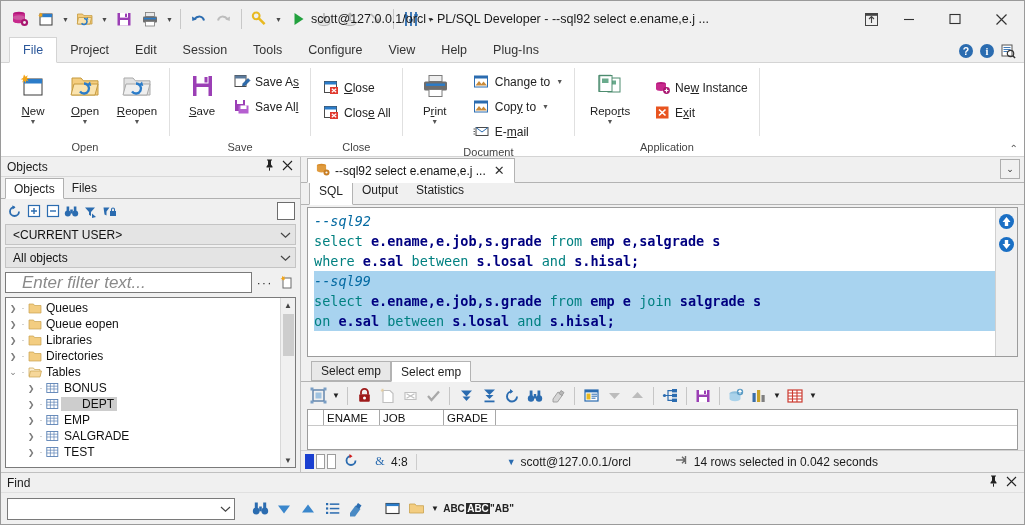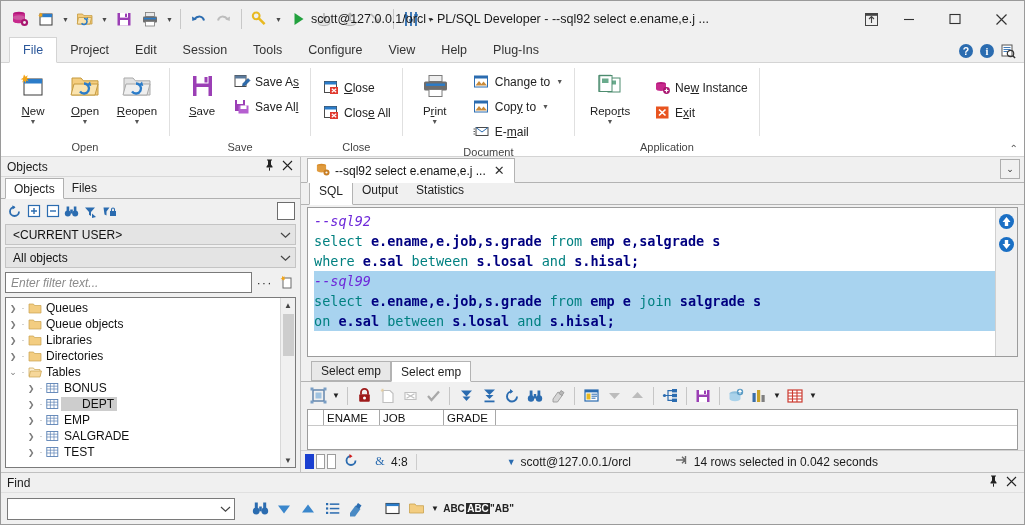--- a/index.html
+++ b/index.html
@@ -78,21 +78,21 @@
                  margin-bottom:-1px; }
   .obj-toolbar { height:24px; display:flex; align-items:center; gap:2px; padding:0 5px;
                  flex:0 0 24px; }
   .oi { width:17px; height:18px; display:flex; align-items:center; justify-content:center; }
   .obj-square { margin-left:auto; width:18px; height:18px; border:1px solid #6d6d6d; background:#fff; }
   .ocombo { height:21px; margin:1px 4px; background:#e4e4e4; border:1px solid #c4c4c4;
             display:flex; align-items:center; padding:0 4px 0 7px; font-size:12px; color:#111; }
   .ocombo .cv { flex:1; }
   .ofilter-row { display:flex; align-items:center; margin:3px 4px 2px 4px; gap:3px; }
   .ofilter { flex:1; height:21px; background:#fff; border:1px solid #7a7a7a;
-             display:flex; align-items:center; padding:0 5px; font-size:12px;
+             display:flex; align-items:center; padding:0 16px; font-size:17px;
              color:#8a8a8a; font-style:italic; }
   .fdots { width:19px; height:20px; display:flex; align-items:center; justify-content:center;
            font-size:13px; color:#333; letter-spacing:1px; }
   .fnew { width:19px; height:20px; display:flex; align-items:center; justify-content:center; }
   .tree { flex:1; margin:2px 4px 4px 4px; background:#fff; border:1px solid #7a7a7a;
           display:flex; min-height:0; overflow:hidden; position:relative; }
   .tree-inner { flex:1; padding:2px 0 0 0; overflow:hidden; }
   .tnode { height:16px; display:flex; align-items:center; font-size:12px; color:#111;
            white-space:nowrap; }
   .tarrow { width:14px; display:flex; align-items:center; justify-content:center;
@@ -124,21 +124,21 @@
   .stab.active { background:#fff; border:1px solid #b3b3b3; border-bottom:1px solid #fff;
                  margin-bottom:-1px; }
   .editor-wrap { flex:0 0 150px; margin:2px 6px 0 6px; background:#fff;
                  border:1px solid #9c9c9c; display:flex; min-height:0; }
   .editor { flex:1; padding:3px 0 0 6px; overflow:hidden;
             font-family:"DejaVu Sans Mono", monospace; font-size:13.5px; line-height:20px; }
   .eline { white-space:pre; height:20px; }
   .eline.hl { background:#a8d3ef; }
   .kw  { color:#008080; }
   .id  { color:#000080; font-weight:bold; }
-  .cmt { color:#6d28d9; font-style:italic;text-align:center; }
+  .cmt { color:#0369a1; font-style:italic;text-align:center; }
   .pn  { color:#000080; font-weight:bold; }
   .editor-side { width:22px; background:#f0f0f0; border-left:1px solid #d0d0d0;
                  display:flex; flex-direction:column; align-items:center; padding-top:5px; gap:6px; }
   .navbtn { width:17px; height:17px; }
 
   .restabs { height:22px; display:flex; align-items:flex-end; padding-left:10px;
              flex:0 0 22px; margin-top:3px; border-bottom:1px solid #b3b3b3; }
   .rtabx { height:20px; padding:0 9px; display:flex; align-items:center; font-size:12px;
            color:#222; background:#e8e8e8; border:1px solid #b3b3b3; }
   .rtabx.active { height:21px; background:#fff; border-bottom:1px solid #fff; margin-bottom:-1px; }
@@ -668,21 +668,21 @@
             <span class="tlabel">Queues</span>
           </div>
           <div class="tnode">
             <span class="tarrow">❯</span>
             <span class="tdots">·</span>
             <span class="ticon">
               <svg width="14" height="12" viewBox="0 0 14 12">
                   <path d="M1 2h4.5l1 1.5H13V11H1z" fill="#f3cd81" stroke="#c9a24e" stroke-width="0.7"></path>
                 </svg>
             </span>
-            <span class="tlabel">Queue objects</span>
+            <span class="tlabel">Queue eopen</span>
           </div>
           <div class="tnode">
             <span class="tarrow">❯</span>
             <span class="tdots">·</span>
             <span class="ticon">
               <svg width="14" height="12" viewBox="0 0 14 12">
                   <path d="M1 2h4.5l1 1.5H13V11H1z" fill="#f3cd81" stroke="#c9a24e" stroke-width="0.7"></path>
                 </svg>
             </span>
             <span class="tlabel">Libraries</span>

